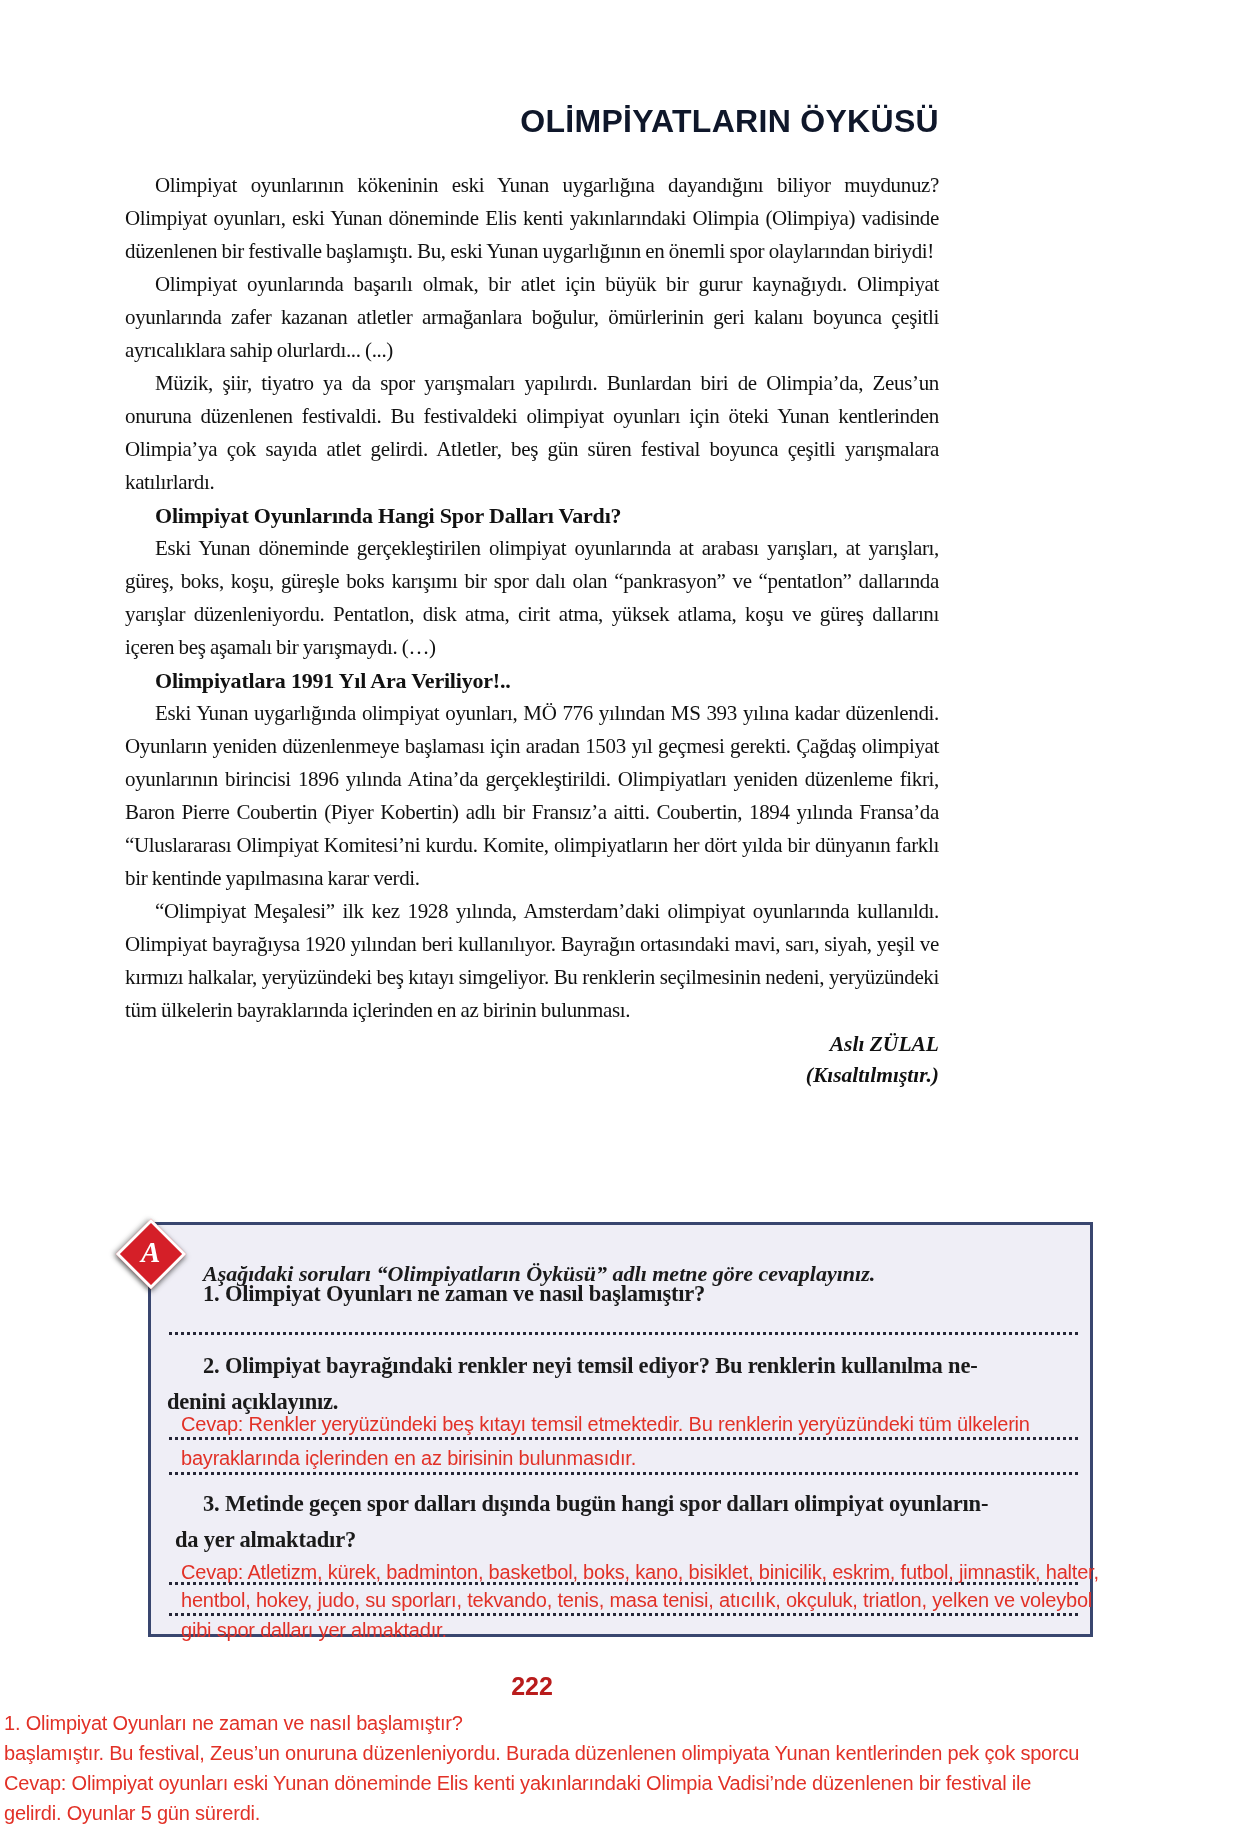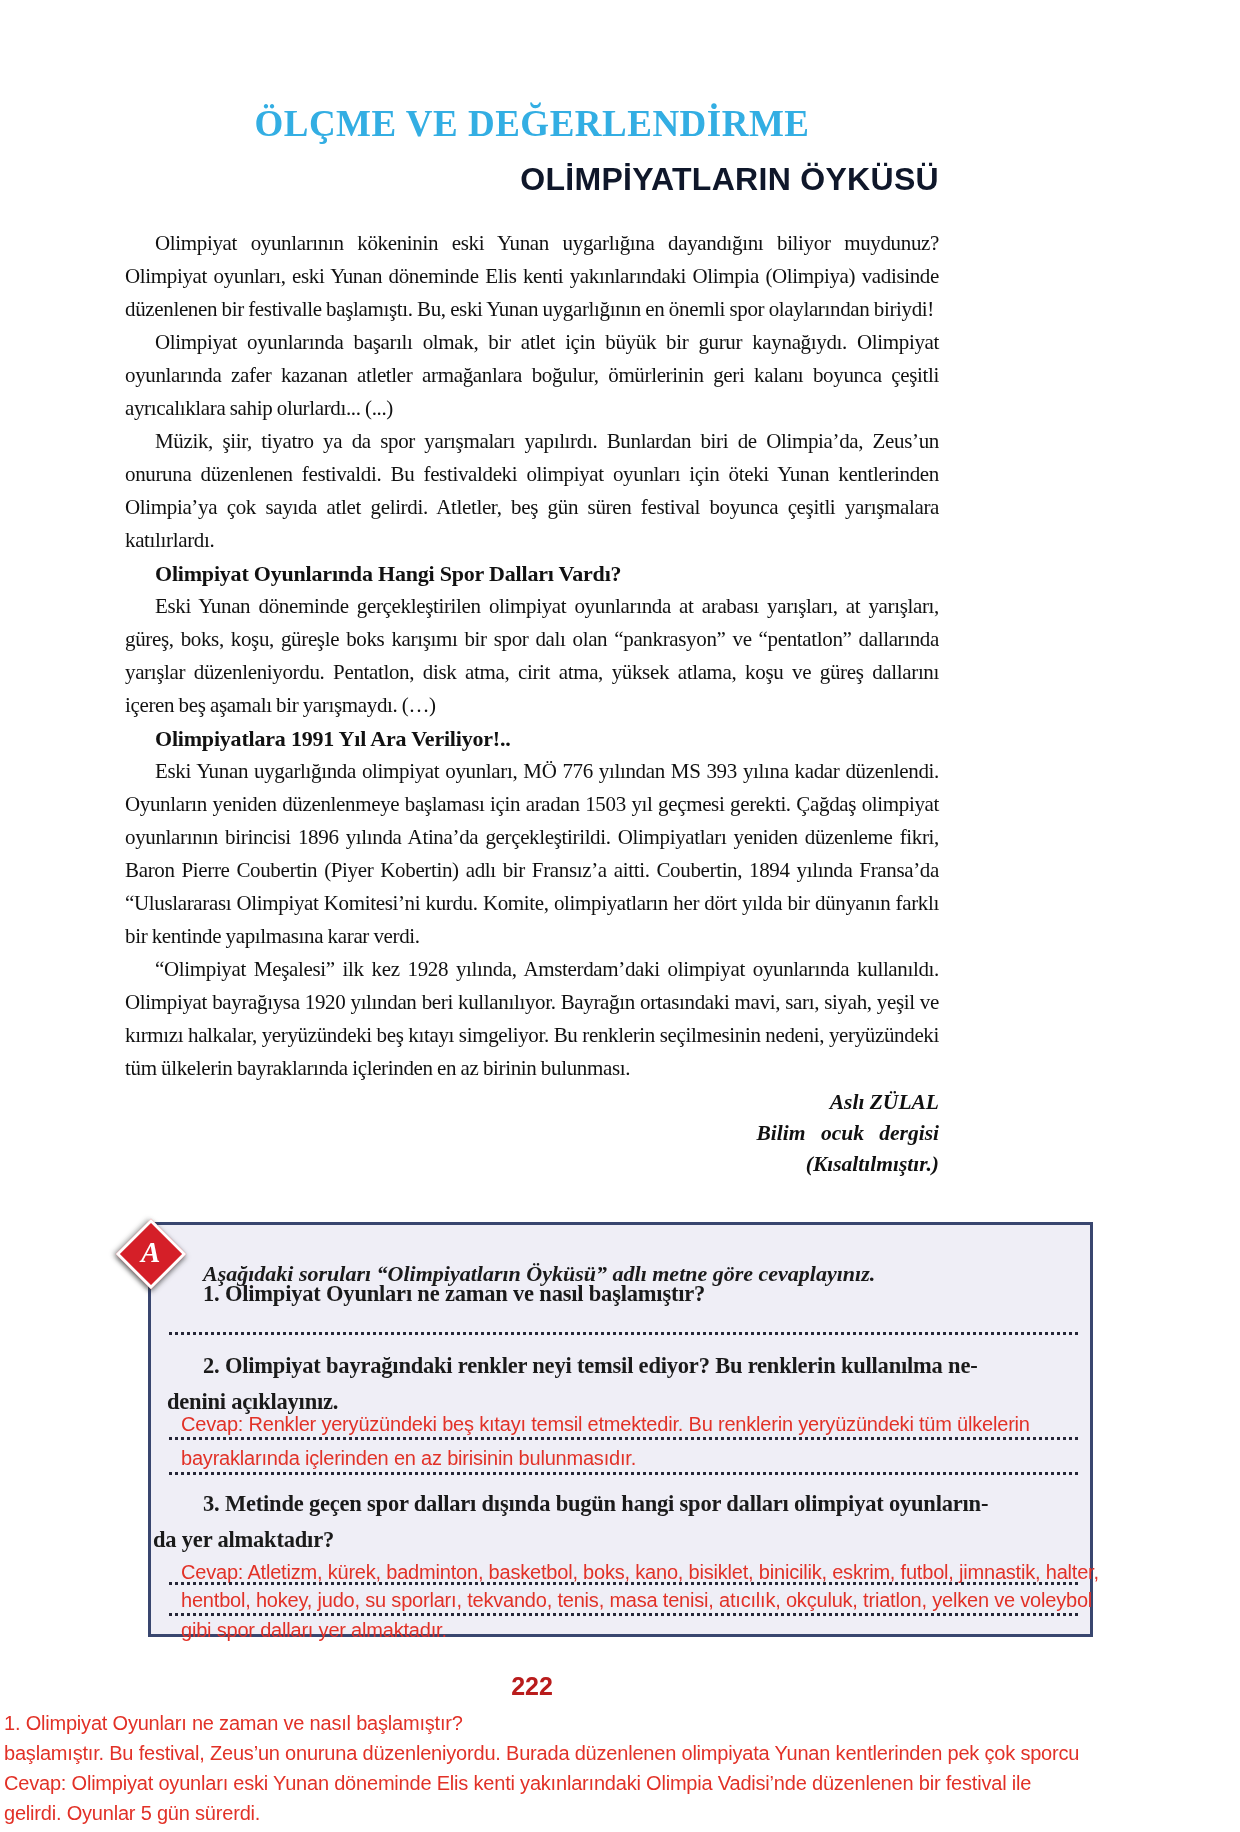--- a/index.html
+++ b/index.html
@@ -125,35 +125,33 @@
     letter-spacing:-0.2px;
   }
   .footer-notes div{white-space:nowrap;}
 </style>
 </head>
 <body>
 
 <div class="page">
 
   <div class="article">
-    <h1 class="title">ÖLÇME VE DEĞERLENDİRME</h1>
     <h2 class="subtitle">OLİMPİYATLARIN ÖYKÜSÜ</h2>
 
     <p class="body-p">Olimpiyat oyunlarının kökeninin eski Yunan uygarlığına dayandığını biliyor muydunuz? Olimpiyat oyunları, eski Yunan döneminde Elis kenti yakınlarındaki Olimpia (Olimpiya) vadisinde düzenlenen bir festivalle başlamıştı. Bu, eski Yunan uygarlığının en önemli spor olaylarından biriydi!</p>
     <p class="body-p">Olimpiyat oyunlarında başarılı olmak, bir atlet için büyük bir gurur kaynağıydı. Olimpiyat oyunlarında zafer kazanan atletler armağanlara boğulur, ömürlerinin geri kalanı boyunca çeşitli ayrıcalıklara sahip olurlardı... (...)</p>
     <p class="body-p">Müzik, şiir, tiyatro ya da spor yarışmaları yapılırdı. Bunlardan biri de Olimpia’da, Zeus’un onuruna düzenlenen festivaldi. Bu festivaldeki olimpiyat oyunları için öteki Yunan kentlerinden Olimpia’ya çok sayıda atlet gelirdi. Atletler, beş gün süren festival boyunca çeşitli yarışmalara katılırlardı.</p>
     <h3 class="inline-head">Olimpiyat Oyunlarında Hangi Spor Dalları Vardı?</h3>
     <p class="body-p">Eski Yunan döneminde gerçekleştirilen olimpiyat oyunlarında at arabası yarışları, at yarışları, güreş, boks, koşu, güreşle boks karışımı bir spor dalı olan “pankrasyon” ve “pentatlon” dallarında yarışlar düzenleniyordu. Pentatlon, disk atma, cirit atma, yüksek atlama, koşu ve güreş dallarını içeren beş aşamalı bir yarışmaydı. (…)</p>
     <h3 class="inline-head">Olimpiyatlara 1991 Yıl Ara Veriliyor!..</h3>
     <p class="body-p">Eski Yunan uygarlığında olimpiyat oyunları, MÖ 776 yılından MS 393 yılına kadar düzenlendi. Oyunların yeniden düzenlenmeye başlaması için aradan 1503 yıl geçmesi gerekti. Çağdaş olimpiyat oyunlarının birincisi 1896 yılında Atina’da gerçekleştirildi. Olimpiyatları yeniden düzenleme fikri, Baron Pierre Coubertin (Piyer Kobertin) adlı bir Fransız’a aitti. Coubertin, 1894 yılında Fransa’da “Uluslararası Olimpiyat Komitesi’ni kurdu. Komite, olimpiyatların her dört yılda bir dünyanın farklı bir kentinde yapılmasına karar verdi.</p>
     <p class="body-p">“Olimpiyat Meşalesi” ilk kez 1928 yılında, Amsterdam’daki olimpiyat oyunlarında kullanıldı. Olimpiyat bayrağıysa 1920 yılından beri kullanılıyor. Bayrağın ortasındaki mavi, sarı, siyah, yeşil ve kırmızı halkalar, yeryüzündeki beş kıtayı simgeliyor. Bu renklerin seçilmesinin nedeni, yeryüzündeki tüm ülkelerin bayraklarında içlerinden en az birinin bulunması.</p>
 
     <div class="author">
       <div>Aslı ZÜLAL</div>
-      <div class="src">Bilim ocuk dergisi</div>
       <div>(Kısaltılmıştır.)</div>
     </div>
   </div>
 
   <div class="badge">
     <span class="badge-letter">A</span>
   </div>
 
   <div class="qbox">
     <div class="abs q-intro">Aşağıdaki soruları “Olimpiyatların Öyküsü” adlı metne göre cevaplayınız.</div>
@@ -163,21 +161,21 @@
 
     <div class="abs q-bold" style="left:52px;top:128px;">2. Olimpiyat bayrağındaki renkler neyi temsil ediyor? Bu renklerin kullanılma ne-</div>
     <div class="abs q-bold" style="left:16px;top:164px;">denini açıklayınız.</div>
 
     <div class="abs red-hand" style="left:30px;top:186px;">Cevap: Renkler yeryüzündeki beş kıtayı temsil etmektedir. Bu renklerin yeryüzündeki tüm ülkelerin</div>
     <div class="dotline" style="top:212px;"></div>
     <div class="abs red-hand" style="left:30px;top:220px;">bayraklarında içlerinden en az birisinin bulunmasıdır.</div>
     <div class="dotline" style="top:247px;"></div>
 
     <div class="abs q-bold" style="left:52px;top:266px;">3. Metinde geçen spor dalları dışında bugün hangi spor dalları olimpiyat oyunların-</div>
-    <div class="abs q-bold" style="left:2px;top:302px;text-align:right;">da yer almaktadır?</div>
+    <div class="abs q-bold" style="left:24px;top:302px;text-align:right;">da yer almaktadır?</div>
 
     <div class="abs red-hand" style="left:30px;top:334px;">Cevap: Atletizm, kürek, badminton, basketbol, boks, kano, bisiklet, binicilik, eskrim, futbol, jimnastik, halter,</div>
     <div class="dotline" style="top:357px;"></div>
     <div class="abs red-hand" style="left:30px;top:362px;">hentbol, hokey, judo, su sporları, tekvando, tenis, masa tenisi, atıcılık, okçuluk, triatlon, yelken ve voleybol</div>
     <div class="dotline" style="top:388px;"></div>
     <div class="abs red-hand" style="left:30px;top:392px;">gibi spor dalları yer almaktadır.</div>
   </div>
 
   <div class="pageno">222</div>
 

